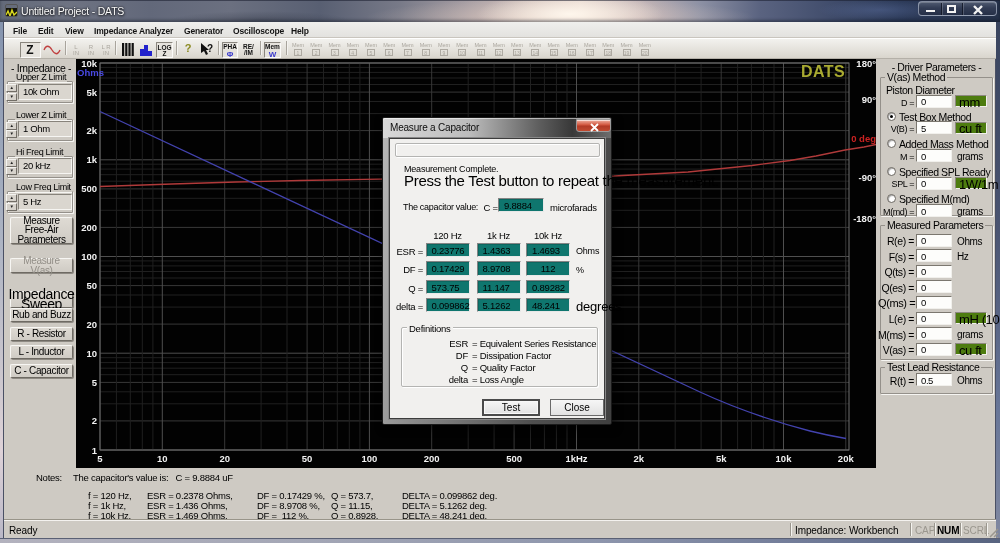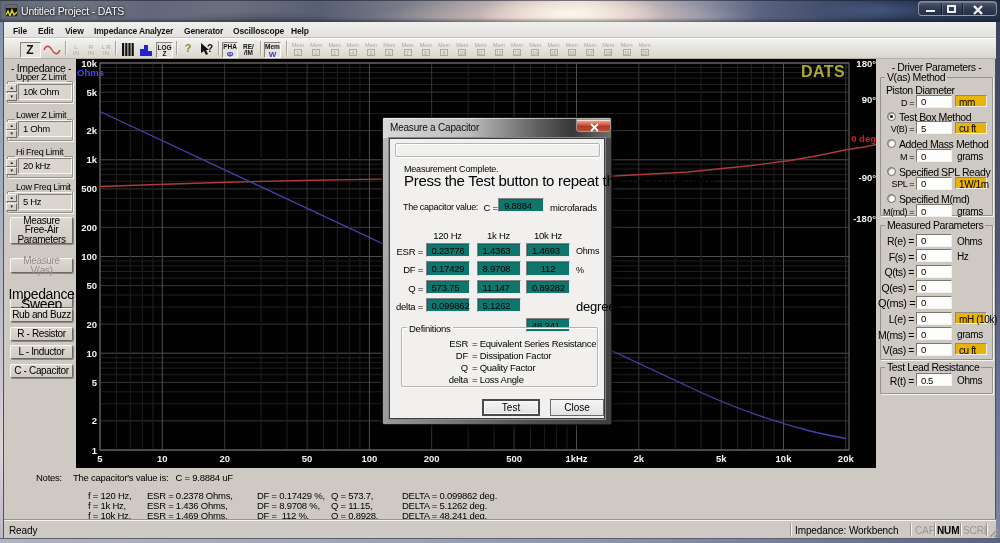--- a/index.html
+++ b/index.html
@@ -36,21 +36,21 @@
 .spinner{position:absolute;left:2px;width:11px}
 .spbtn{height:8px;background:#d6d2cb;border:1px solid;border-color:#f4f3f0 #716d66 #716d66 #f4f3f0;font-size:4.5px;line-height:6px;text-align:center;color:#222}
 .lfield{position:absolute;left:14px;right:4.5px;height:16px;background:#dad6cf;border:1px solid;border-color:#87837b #f6f5f2 #f6f5f2 #87837b;font-size:9.5px;line-height:14px;padding-left:4px;white-space:nowrap}
 .lbtn{position:absolute;left:6px;width:63px;background:linear-gradient(#dedad3,#cfcbc4);border:1px solid;border-color:#f7f6f3 #6e6a63 #6e6a63 #f7f6f3;border-radius:2px;box-shadow:1px 1px 0 #8e8a83;text-align:center;color:#000;display:flex;align-items:center;justify-content:center}
 .lbtn.dis{color:#928e87}
 
 #rpanel{left:878px;top:59px;width:117px;height:461px;background:#cecac3;font-size:9px;color:#000;letter-spacing:-0.4px}
 #rpanel .t{position:absolute;white-space:nowrap;line-height:11px}
 .rgroup{position:absolute;border:1px solid #94908a;box-shadow:1px 1px 0 #f6f5f2;border-radius:1px}
 .rbox{position:absolute;background:#fdfdfb;border:1px solid;border-color:#7b776f #f1f0ec #f1f0ec #7b776f;font-size:9.5px;line-height:10px;padding:1.5px 0 0 4px}
-.ubox{position:absolute;background:#eab308;border:1px solid;border-color:#8d897f #f1f0ec #f1f0ec #8d897f;font-size:10px;line-height:9px;padding:1.5px 0 0 3px;white-space:nowrap}
+.ubox{position:absolute;background:#4d7c0f;border:1px solid;border-color:#8d897f #f1f0ec #f1f0ec #8d897f;font-size:13px;line-height:9px;padding:1.5px 0 0 3px;white-space:nowrap}
 .radio{position:absolute;width:9px;height:9px;border-radius:50%;background:#fff;border:1px solid #6a665f;box-shadow:inset 1px 1px 1px rgba(0,0,0,.35)}
 .radio.sel::after{content:"";position:absolute;left:2px;top:2px;width:3px;height:3px;border-radius:50%;background:#000}
 
 #dlg{left:382px;top:117px;width:230px;height:308px;border:1px solid #1b1b1b;border-radius:2px;
  background:linear-gradient(100deg,#b9b9b9,#8a8a8a 30%,#4f4f4f 72%,#3f3f3f);box-shadow:2px 3px 8px rgba(0,0,0,.55)}
 #dlgtitle{position:absolute;left:7px;top:4px;color:#0c0c0c;font-size:10px;letter-spacing:-0.2px}
 #dlgtbar{position:absolute;left:0;top:0;width:228px;height:20px;border-radius:2px 2px 0 0;
  background:linear-gradient(to right,#d8d8d8,#bcbcbc 38%,#5f5f5f 68%,#383838 83%,#6e6e6e);box-shadow:inset 0 1px 0 rgba(255,255,255,.55)}
 #dlgx{position:absolute;left:193px;top:1px;width:35px;height:13px;border:1px solid #9a9a9a;border-radius:0 0 3px 3px;
  background:linear-gradient(#efb0a0,#d2553d 45%,#b13a26 55%,#c04a30);box-shadow:inset 0 1px 0 rgba(255,255,255,.6)}
@@ -499,21 +499,21 @@
       <div class="dbox" style="left:86.5px;top:122px;width:44px;height:14.5px;">8.9708</div>
       <div class="dbox" style="left:136px;top:122px;width:44px;height:14.5px;text-align:center;padding-left:0">112</div>
       <div class="t" style="left:186px;top:125.5px;font-size:9px;letter-spacing:-0.2px">%</div>
       <div class="t" style="left:0px;top:143.5px;width:33px;text-align:right">Q =</div>
       <div class="dbox" style="left:35.5px;top:140.5px;width:44px;height:14.5px;">573.75</div>
       <div class="dbox" style="left:86.5px;top:140.5px;width:44px;height:14.5px;">11.147</div>
       <div class="dbox" style="left:136px;top:140.5px;width:44px;height:14.5px;">0.89282</div>
       <div class="t" style="left:0px;top:161.5px;width:33px;text-align:right">delta =</div>
       <div class="dbox" style="left:35.5px;top:158.5px;width:44px;height:14.5px;">0.099862</div>
       <div class="dbox" style="left:86.5px;top:158.5px;width:44px;height:14.5px;">5.1262</div>
-      <div class="dbox" style="left:136px;top:158.5px;width:44px;height:14.5px;margin-top:20px;">48.241</div>
+      <div class="dbox" style="left:136px;top:158.5px;width:44px;height:14.5px;">48.241</div>
       <div class="t" style="left:186px;top:162.0px;font-size:13px;letter-spacing:-0.2px">degrees</div>
       <div class="dgroup" style="left:11px;top:188px;width:197px;height:60px"></div>
       <div class="t" style="left:17px;top:183.5px;background:#f1f0ee;padding:0 2px">Definitions</div>
       <div class="t" style="left:0px;top:198.5px;width:78px;text-align:right">ESR</div>
       <div class="t" style="left:82px;top:198.5px;">= Equivalent Series Resistance</div>
       <div class="t" style="left:0px;top:210.7px;width:78px;text-align:right">DF</div>
       <div class="t" style="left:82px;top:210.7px;">= Dissipation Factor</div>
       <div class="t" style="left:0px;top:222.9px;width:78px;text-align:right">Q</div>
       <div class="t" style="left:82px;top:222.9px;">= Quality Factor</div>
       <div class="t" style="left:0px;top:235.1px;width:78px;text-align:right">delta</div>

